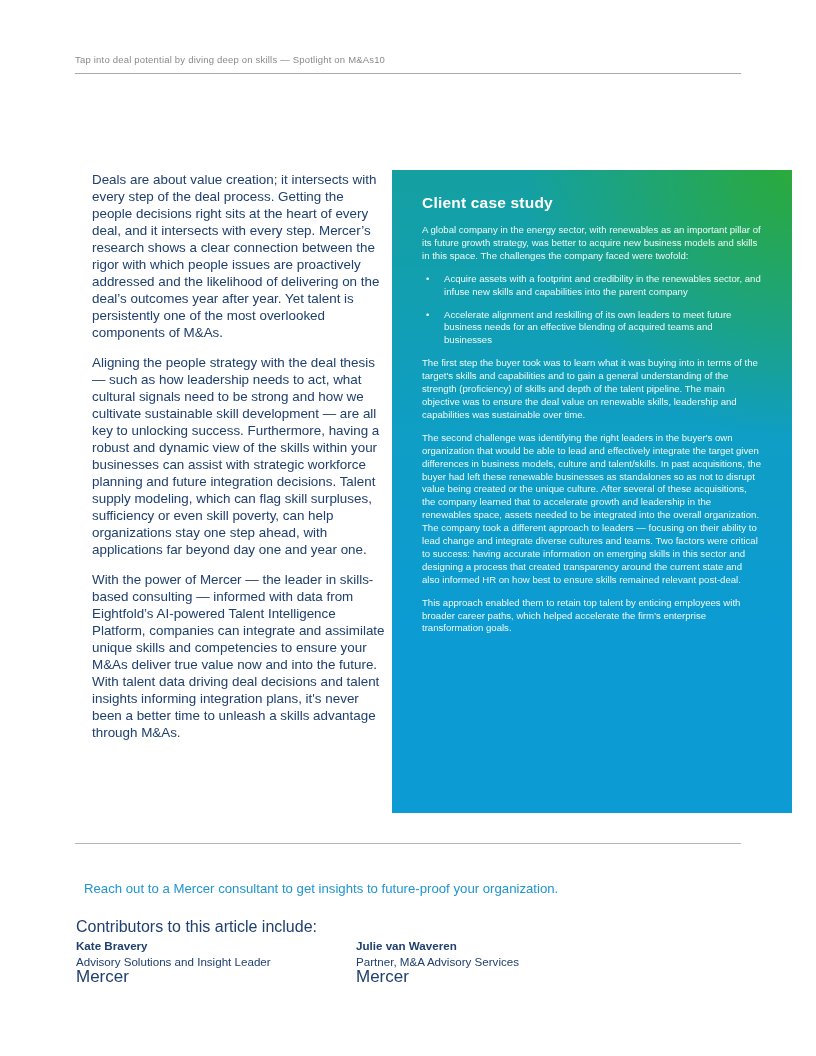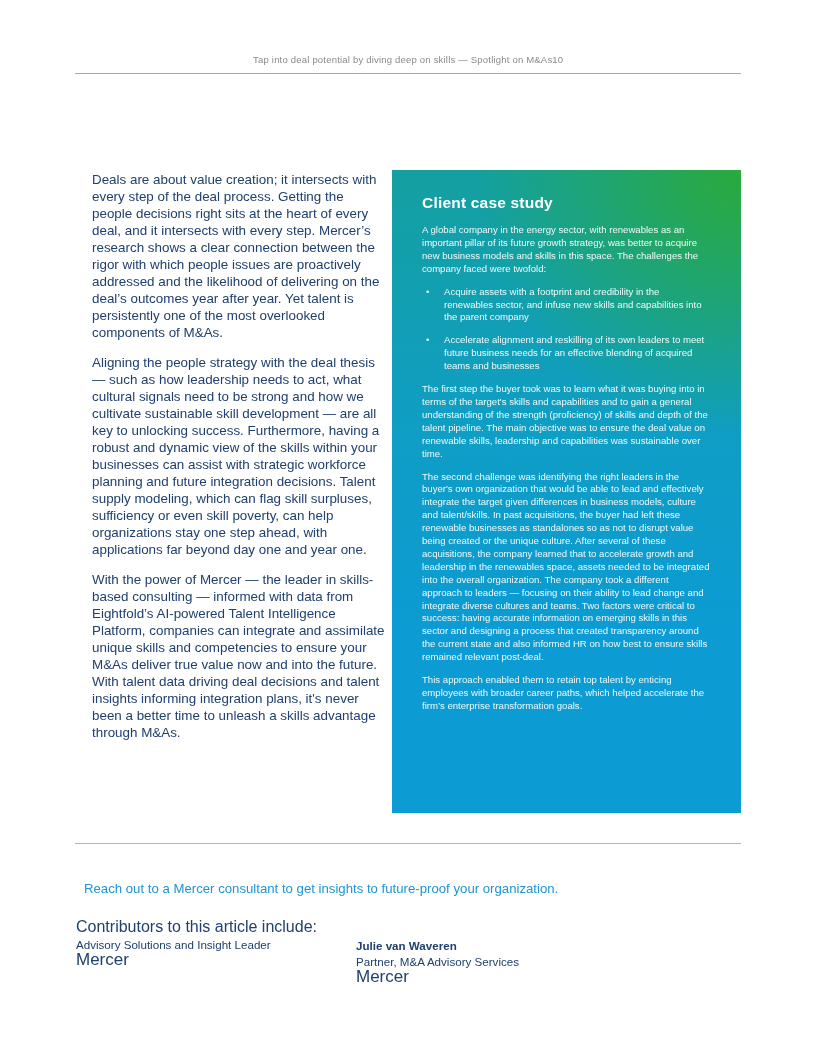--- a/index.html
+++ b/index.html
@@ -8,39 +8,39 @@
     width: 816px; height: 1056px;
     font-family: "Liberation Sans", sans-serif;
     position: relative;
     overflow: hidden;
   }
   .page { position: relative; width: 816px; height: 1056px; background: #fff; }
 
   
   .header {
     position: absolute; left: 75px; right: 75px; top: 54px;
-    display: flex; justify-content: center; align-items: flex-end;
+    display: flex; justify-content: flex-start; align-items: flex-end;
     padding-bottom: 8px;
     border-bottom: 1px solid #aaaaaa;
   }
   .header .crumb { font-size: 9.5px; color: #8a8a8a; letter-spacing: .2px; }
   .header .pageno { font-size: 9.5px; color: #8a8a8a; }
 
   
   .article {
     position: absolute; left: 92px; top: 171px; width: 293px;
     color: #20406f;
     font-size: 13.4px; line-height: 17px;
   }
   .article p { margin-bottom: 13px; }
   .article p:last-child { margin-bottom: 16px; }
 
   
   .card {
-    position: absolute; left: 392px; top: 170px; width: 349px; height: 643px;
+    position: absolute; left: 392px; top: 170px; width: 400px; height: 643px;
     background-image:
       radial-gradient(circle 430px at 100% 0%, #2baa3c 0%, rgba(43,170,60,0) 62%),
       linear-gradient(to bottom, #14a0a0 0%, #0f9ec4 40%, #0c9bd3 72%, #0c9bd3 100%);
     color: #eefaf9;
     padding: 24px 30px 24px 30px;
   }
   .card h2 {
     color: #ffffff; font-size: 15.5px; font-weight: bold;
     margin-bottom: 12px; letter-spacing: .2px;
   }
@@ -105,20 +105,21 @@
     <p>This approach enabled them to retain top talent by enticing employees with broader career paths, which helped accelerate the firm’s enterprise transformation goals.</p>
   </div>
 
   <div class="bottom-rule"></div>
 
   <div class="cta-sub">Reach out to a Mercer consultant to get insights to future-proof your organization.</div>
 
   <div class="contrib-label">Contributors to this article include:</div>
 
   <div class="person p0">
+    <div class="name">Kate Bravery</div>
     <div class="role">Advisory Solutions and Insight Leader</div>
     <div class="company">Mercer</div>
   </div>
 
   <div class="person p1">
     <div class="name">Julie van Waveren</div>
     <div class="role">Partner, M&amp;A Advisory Services</div>
     <div class="company">Mercer</div>
   </div>
 

